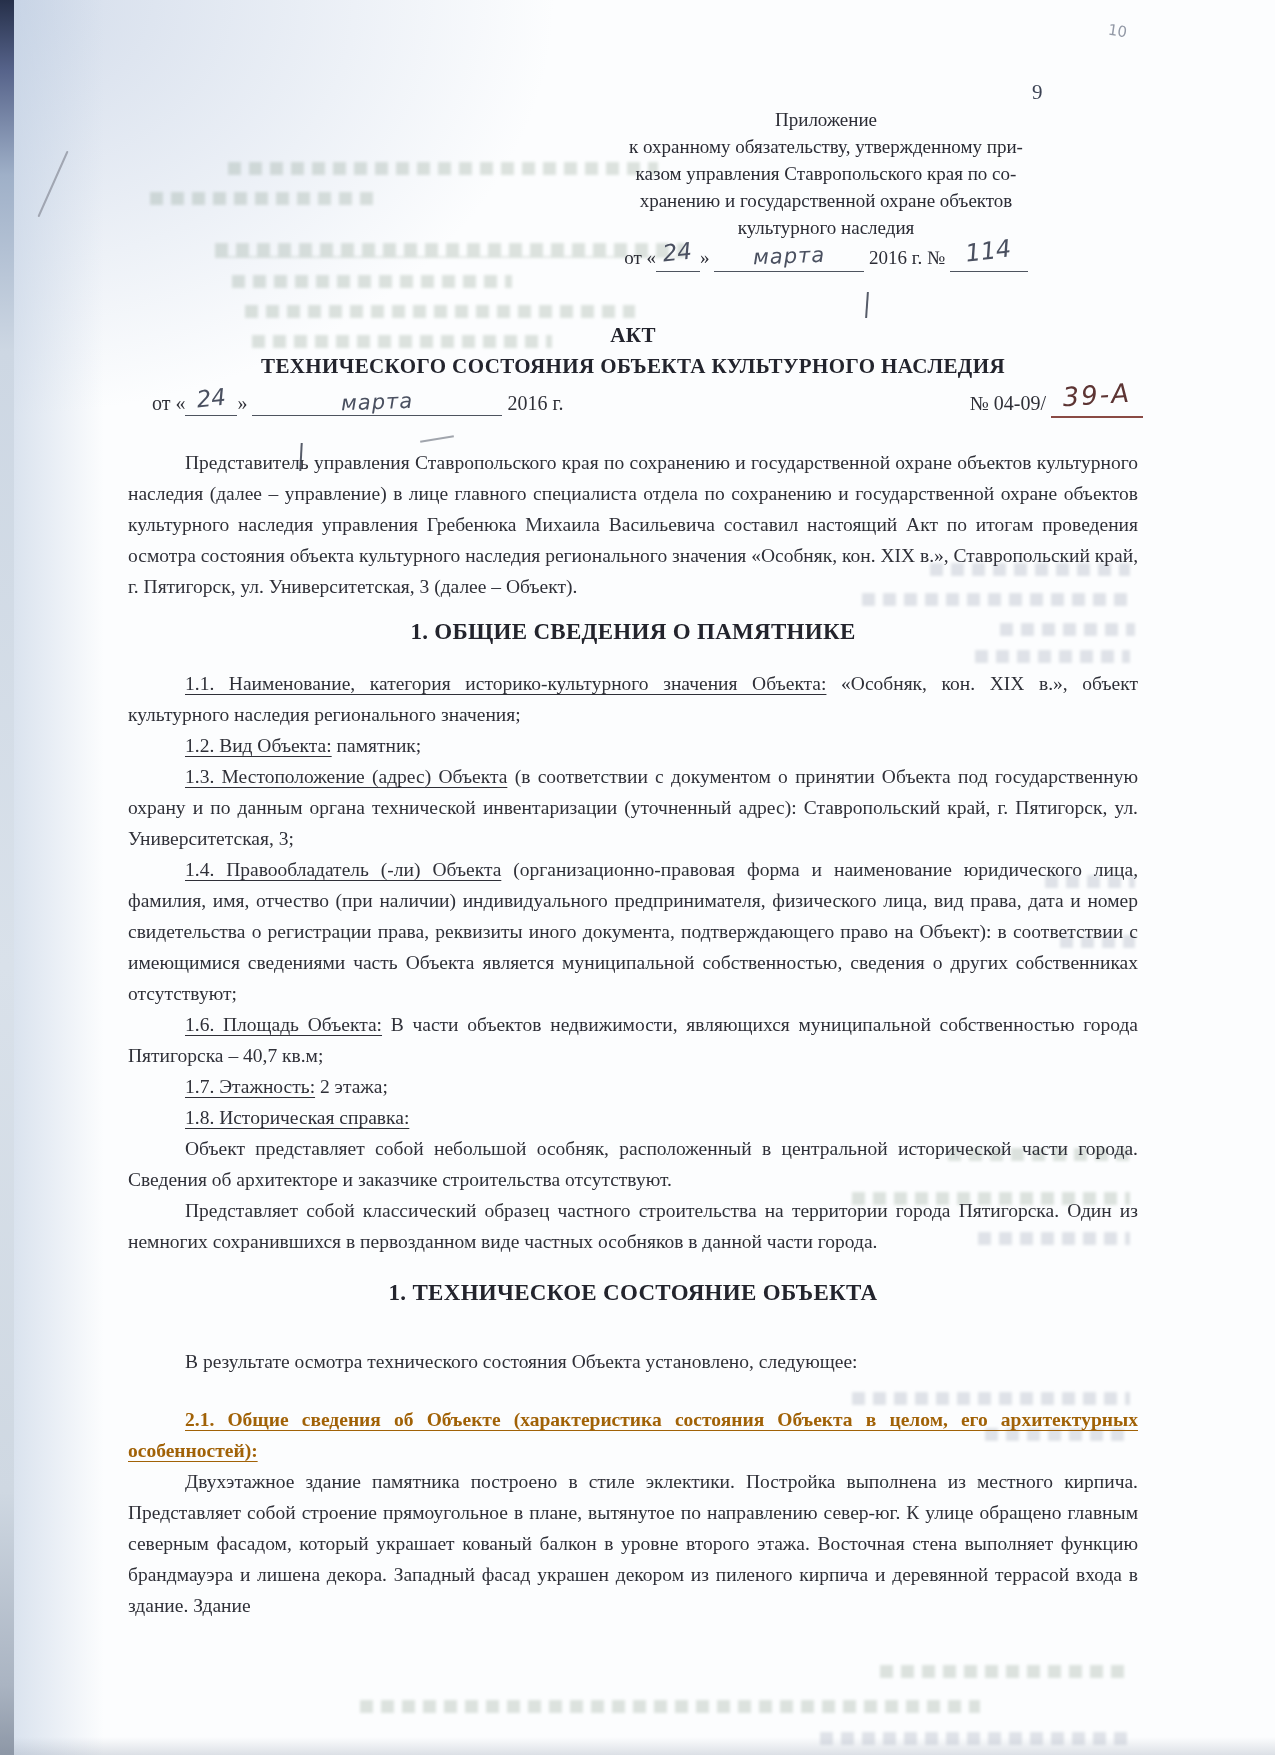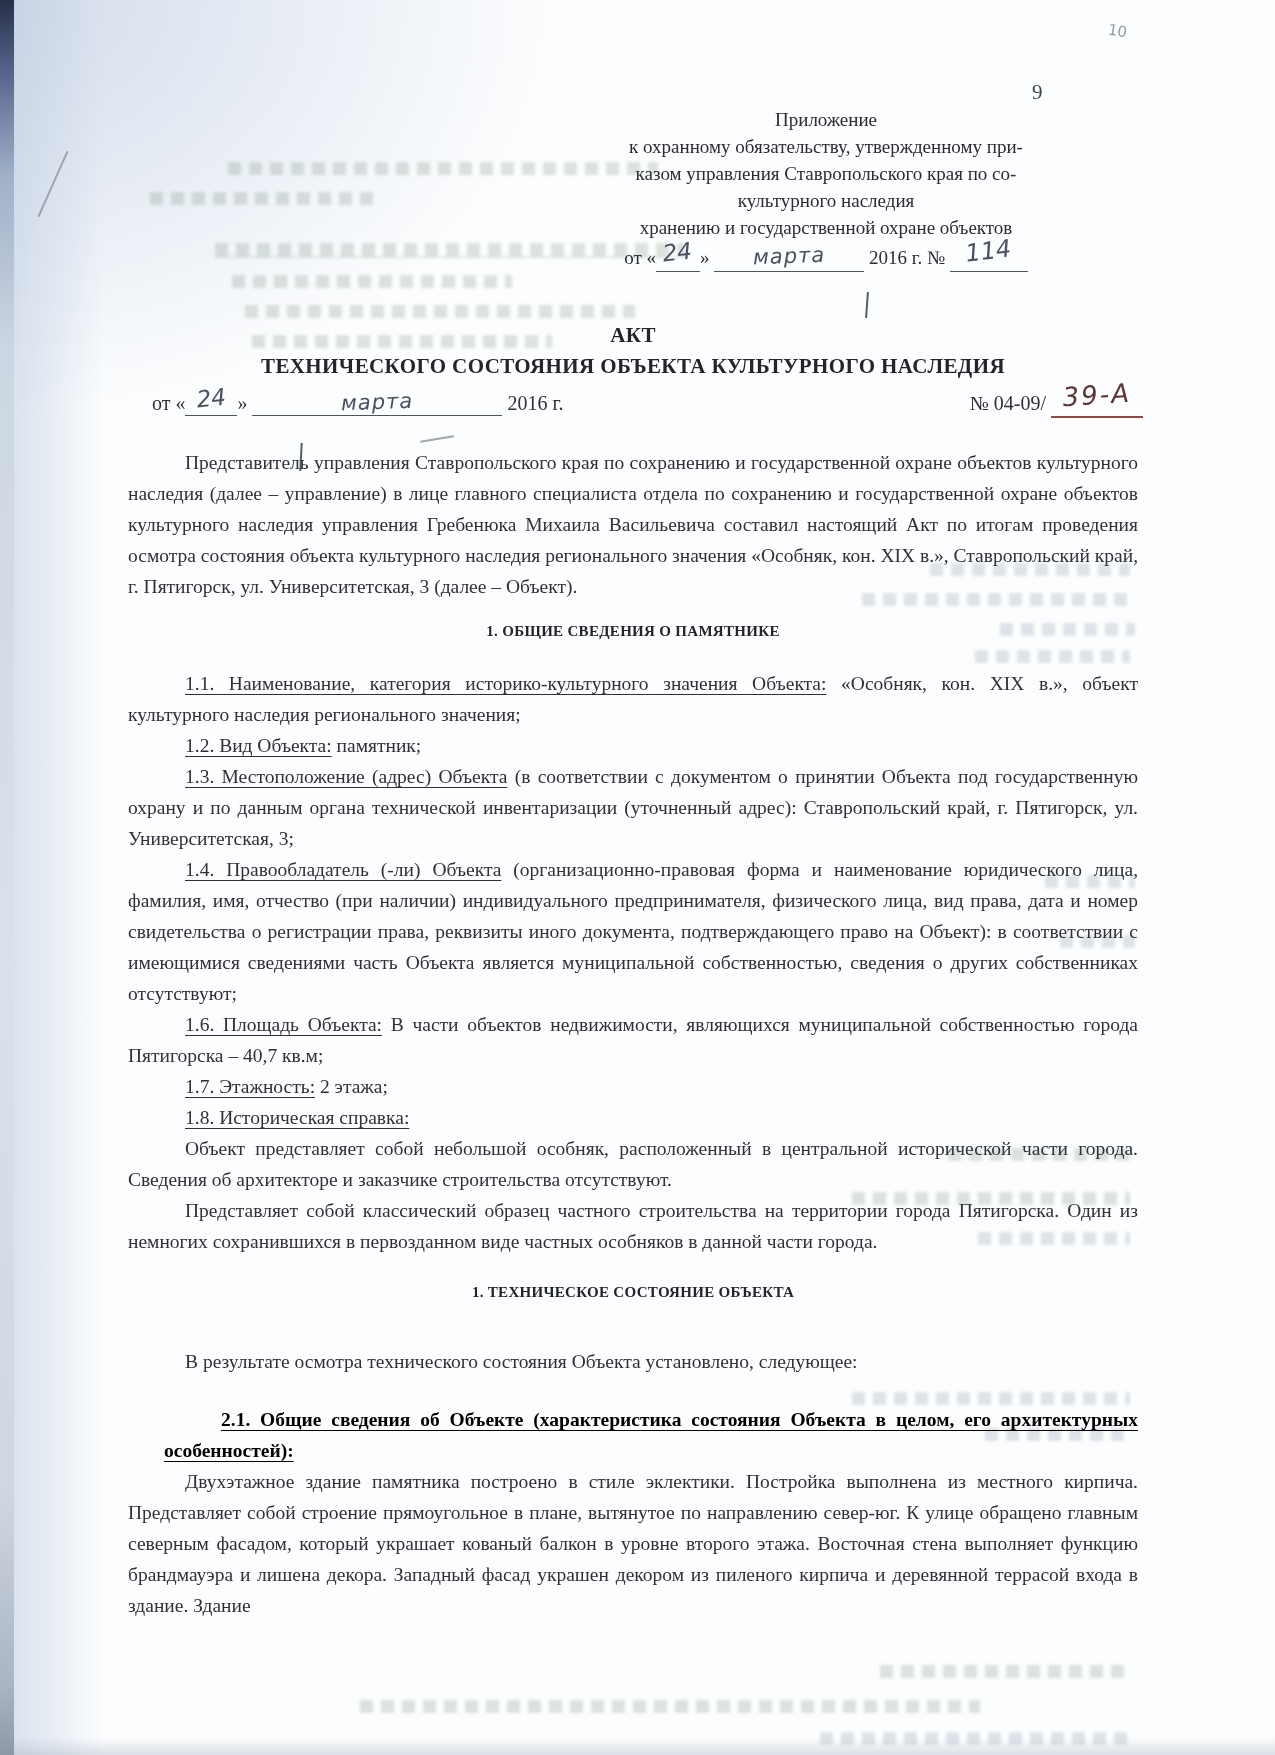--- a/index.html
+++ b/index.html
@@ -78,25 +78,25 @@
     display:flex;justify-content:space-between;align-items:baseline;
     font-size:20px;white-space:nowrap;
   }
   .doc-flow{
     position:absolute;top:447px;left:128px;width:1010px;z-index:4;
     font-size:19.5px;line-height:31px;text-align:justify;color:#2f3038;
   }
   .para{margin:0;text-indent:57px;}
   .lead{text-decoration:underline;text-underline-offset:4px;}
   .center-head{
-    font-size:15px;font-weight:bold;text-align:center;text-indent:0;
+    font-size:23px;font-weight:bold;text-align:center;text-indent:0;
     color:#23242d;margin:14px 0 21px 0;letter-spacing:.3px;
   }
   .center-head.second{margin:20px 0 26px 0;}
-  .sub-head{font-weight:bold;color:#000000;margin-top:27px;margin-left:36px;}
+  .sub-head{font-weight:bold;color:#a16207;margin-top:27px;}
   .sub-head .lead{text-decoration:underline;}
   .gap-before{margin-top:38px;}
 </style>
 </head>
 <body>
 
 <div class="paper">
 
   <div class="edge-strip"></div>
   <div class="edge-soft"></div>
@@ -126,22 +126,22 @@
   <div class="bleed bluish" style="left:820px;top:1732px;width:310px;"></div>
 
   <div class="corner-note">10</div>
 
   <div class="page-num">9</div>
 
   <div class="header-block">
     <div>Приложение</div>
     <div>к охранному обязательству, утвержденному при-</div>
     <div>казом управления Ставропольского края по со-</div>
+    <div>хранению и государственной охране объектов</div>
     <div>культурного наследия</div>
-    <div>хранению и государственной охране объектов</div>
     <div class="header-date">
       <span>от «</span><span class="blank" style="min-width:44px;"><span class="hw hw-day">24</span></span><span>»</span>
       <span class="blank" style="min-width:150px;"><span class="hw hw-month">марта</span></span>
       <span>2016 г. №</span>
       <span class="blank" style="min-width:78px;"><span class="hw hw-num">114</span></span>
     </div>
   </div>
   <div class="pen-stroke" style="left:866px;top:292px;width:2px;height:26px;transform:rotate(4deg);"></div>
 
   <div class="main-title">

